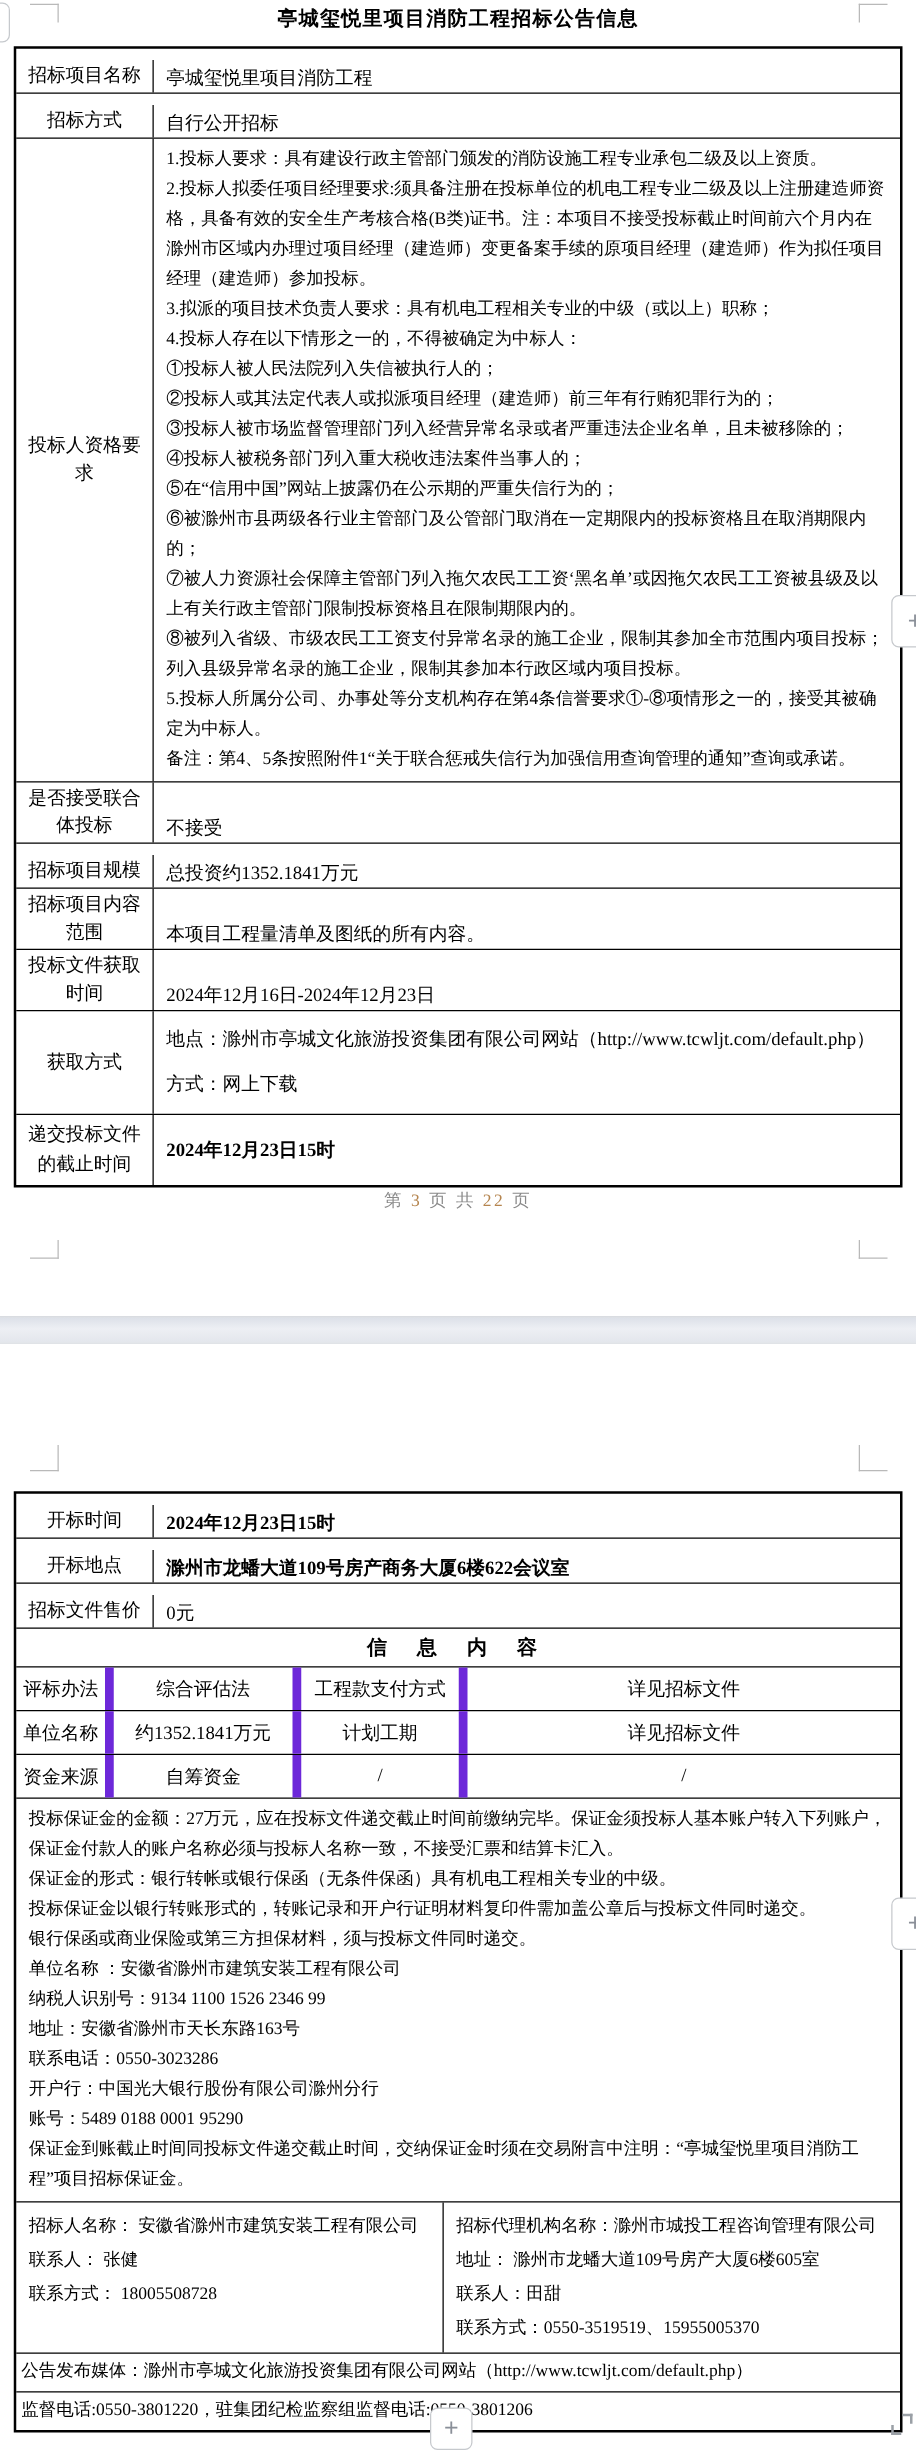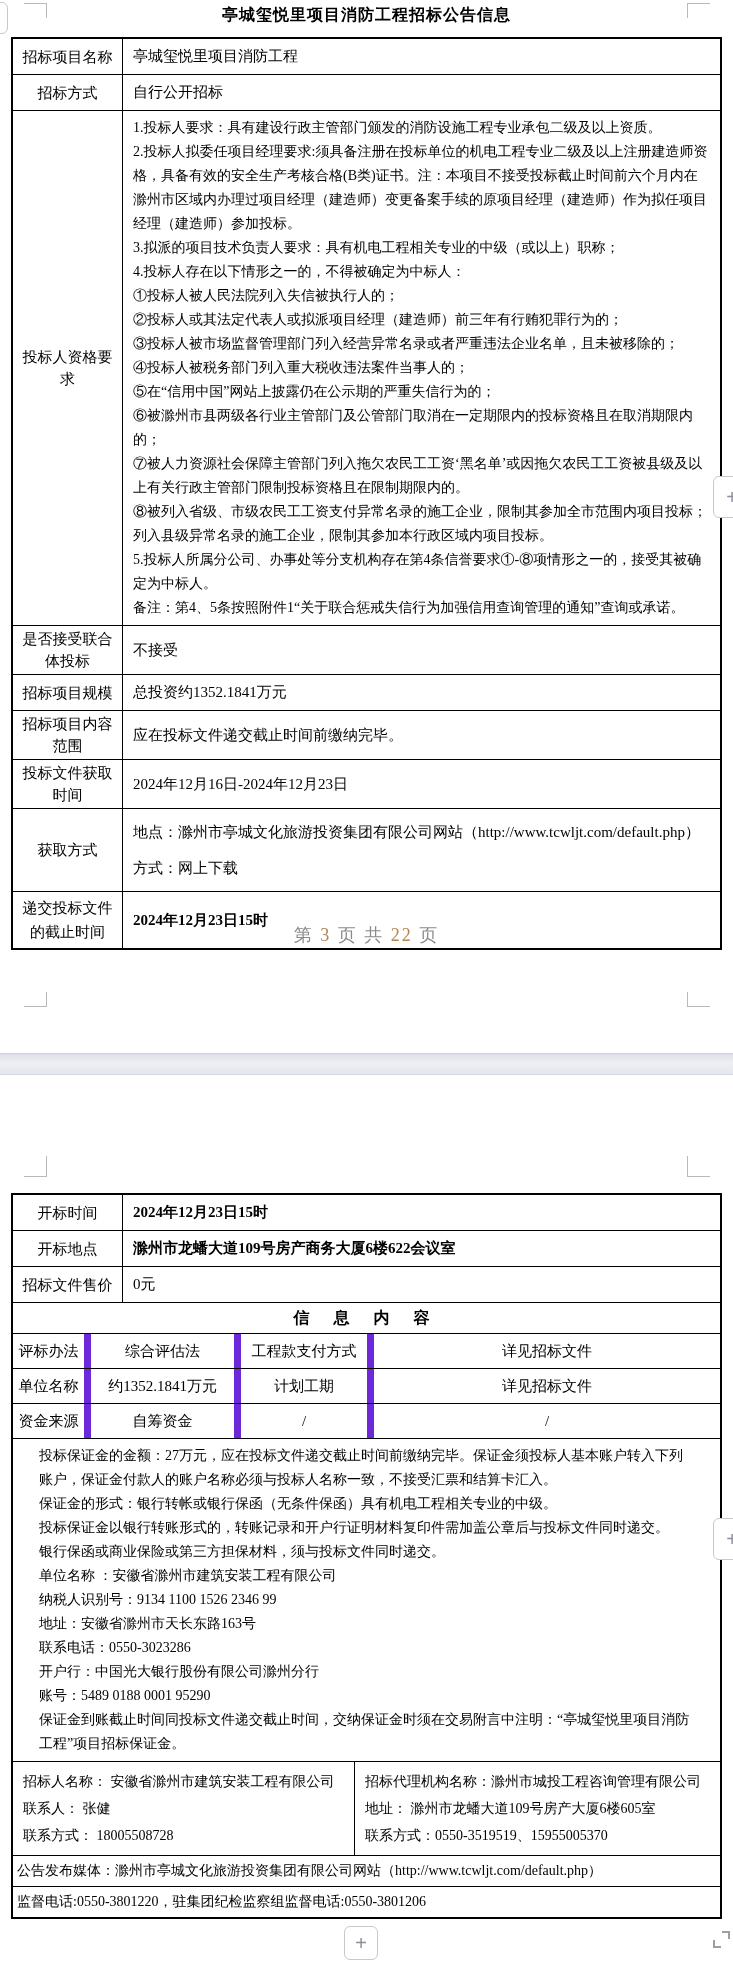--- a/index.html
+++ b/index.html
@@ -16,40 +16,40 @@
   .doc-title{position:absolute;top:5px;left:0;width:100%;text-align:center;
     font-size:16px;font-weight:bold;letter-spacing:1px;}
   .doc-table{position:absolute;left:11px;width:711px;border:2px solid #000;box-sizing:border-box;background:#fff;}
   #table1{top:37px;}
   #table2{top:75px;position:relative;margin:0;left:11px;}
   .t-row{display:flex;border-bottom:1px solid #000;box-sizing:border-box;}
   .t-row:last-child{border-bottom:none;}
   .t-label{flex:0 0 110px;border-right:1px solid #000;display:flex;align-items:center;
     justify-content:center;text-align:center;font-size:15px;padding:2px 4px;box-sizing:border-box;line-height:22px;}
   .t-val{flex:1;display:flex;align-items:center;padding:2px 10px;font-size:15px;box-sizing:border-box;}
-  .h38{min-height:36px;}
+  .h38{min-height:36px;align-items:flex-end;}
   .bold{font-weight:bold;}
   .qual-cell,.obtain-cell{flex:1;padding:5px 10px;box-sizing:border-box;}
   .qual-cell p{margin:0;font-size:14px;line-height:24px;}
   .obtain-cell p{margin:0;font-size:15px;line-height:36px;}
   .deadline-label{line-height:24px;}
-  .footer{position:absolute;top:923px;left:0;width:100%;text-align:center;
-    font-size:18px;color:#8a8a8a;letter-spacing:2px;}
+  .footer{position:absolute;top:952px;left:0;width:100%;text-align:center;
+    font-size:14px;color:#8a8a8a;letter-spacing:2px;}
   .footer .num{color:#b5854f;}
   
   .g-cell{display:flex;align-items:center;justify-content:center;text-align:center;
     font-size:15px;border-right:7px solid #6d28d9;box-sizing:border-box;padding:2px 4px;min-height:34px;}
   .g-cell:last-child{border-right:none;}
   .gc1{flex:0 0 78px;}
   .gc2{flex:0 0 150px;}
   .gc3{flex:0 0 133px;}
   .gc4{flex:1;}
   .info-header{justify-content:center;align-items:center;display:flex;width:100%;
     font-size:16px;font-weight:bold;letter-spacing:10px;min-height:30px;}
-  .deposit-cell{flex:1;padding:5px 26px;box-sizing:border-box;}
+  .deposit-cell{flex:1;padding:5px 10px;box-sizing:border-box;}
   .deposit-cell p{margin:0;font-size:14px;line-height:24px;}
   .contact-cell{box-sizing:border-box;padding:6px 10px;}
   .contact-cell p{margin:0;font-size:14px;line-height:27px;}
   .contact-left{flex:0 0 342px;border-right:1px solid #000;}
   .contact-right{flex:1;}
   .wide-cell{flex:1;padding:4px 4px;font-size:14px;line-height:22px;display:flex;align-items:center;box-sizing:border-box;min-height:28px;}
   
   .mark{position:absolute;width:22px;height:14px;}
   .mk-tl{border-top:1px solid #b9b9b9;border-right:1px solid #b9b9b9;}
   .mk-tr{border-top:1px solid #b9b9b9;border-left:1px solid #b9b9b9;}
@@ -111,21 +111,21 @@
     <div class="t-row h38">
       <div class="t-label">是否接受联合体投标</div>
       <div class="t-val">不接受</div>
     </div>
     <div class="t-row h38">
       <div class="t-label">招标项目规模</div>
       <div class="t-val">总投资约1352.1841万元</div>
     </div>
     <div class="t-row h38">
       <div class="t-label">招标项目内容范围</div>
-      <div class="t-val">应在投标文件递交截止时间前缴纳完毕。</div>
+      <div class="t-val">本项目工程量清单及图纸的所有内容。</div>
     </div>
     <div class="t-row h38">
       <div class="t-label">投标文件获取时间</div>
       <div class="t-val">2024年12月16日-2024年12月23日</div>
     </div>
     <div class="t-row">
       <div class="t-label">获取方式</div>
       <div class="obtain-cell">
         <p>地点：滁州市亭城文化旅游投资集团有限公司网站（http://www.tcwljt.com/default.php）</p>
         <p>方式：网上下载</p>
@@ -203,20 +203,21 @@
     </div>
     <div class="t-row">
       <div class="contact-cell contact-left">
         <p>招标人名称： 安徽省滁州市建筑安装工程有限公司</p>
         <p>联系人： 张健</p>
         <p>联系方式： 18005508728</p>
       </div>
       <div class="contact-cell contact-right">
         <p>招标代理机构名称：滁州市城投工程咨询管理有限公司</p>
         <p>地址： 滁州市龙蟠大道109号房产大厦6楼605室</p>
+        <p>联系人：田甜</p>
         <p>联系方式：0550-3519519、15955005370</p>
       </div>
     </div>
     <div class="t-row">
       <div class="wide-cell">公告发布媒体：滁州市亭城文化旅游投资集团有限公司网站（http://www.tcwljt.com/default.php）</div>
     </div>
     <div class="t-row">
       <div class="wide-cell">监督电话:0550-3801220，驻集团纪检监察组监督电话:0550-3801206</div>
     </div>
   </div>

